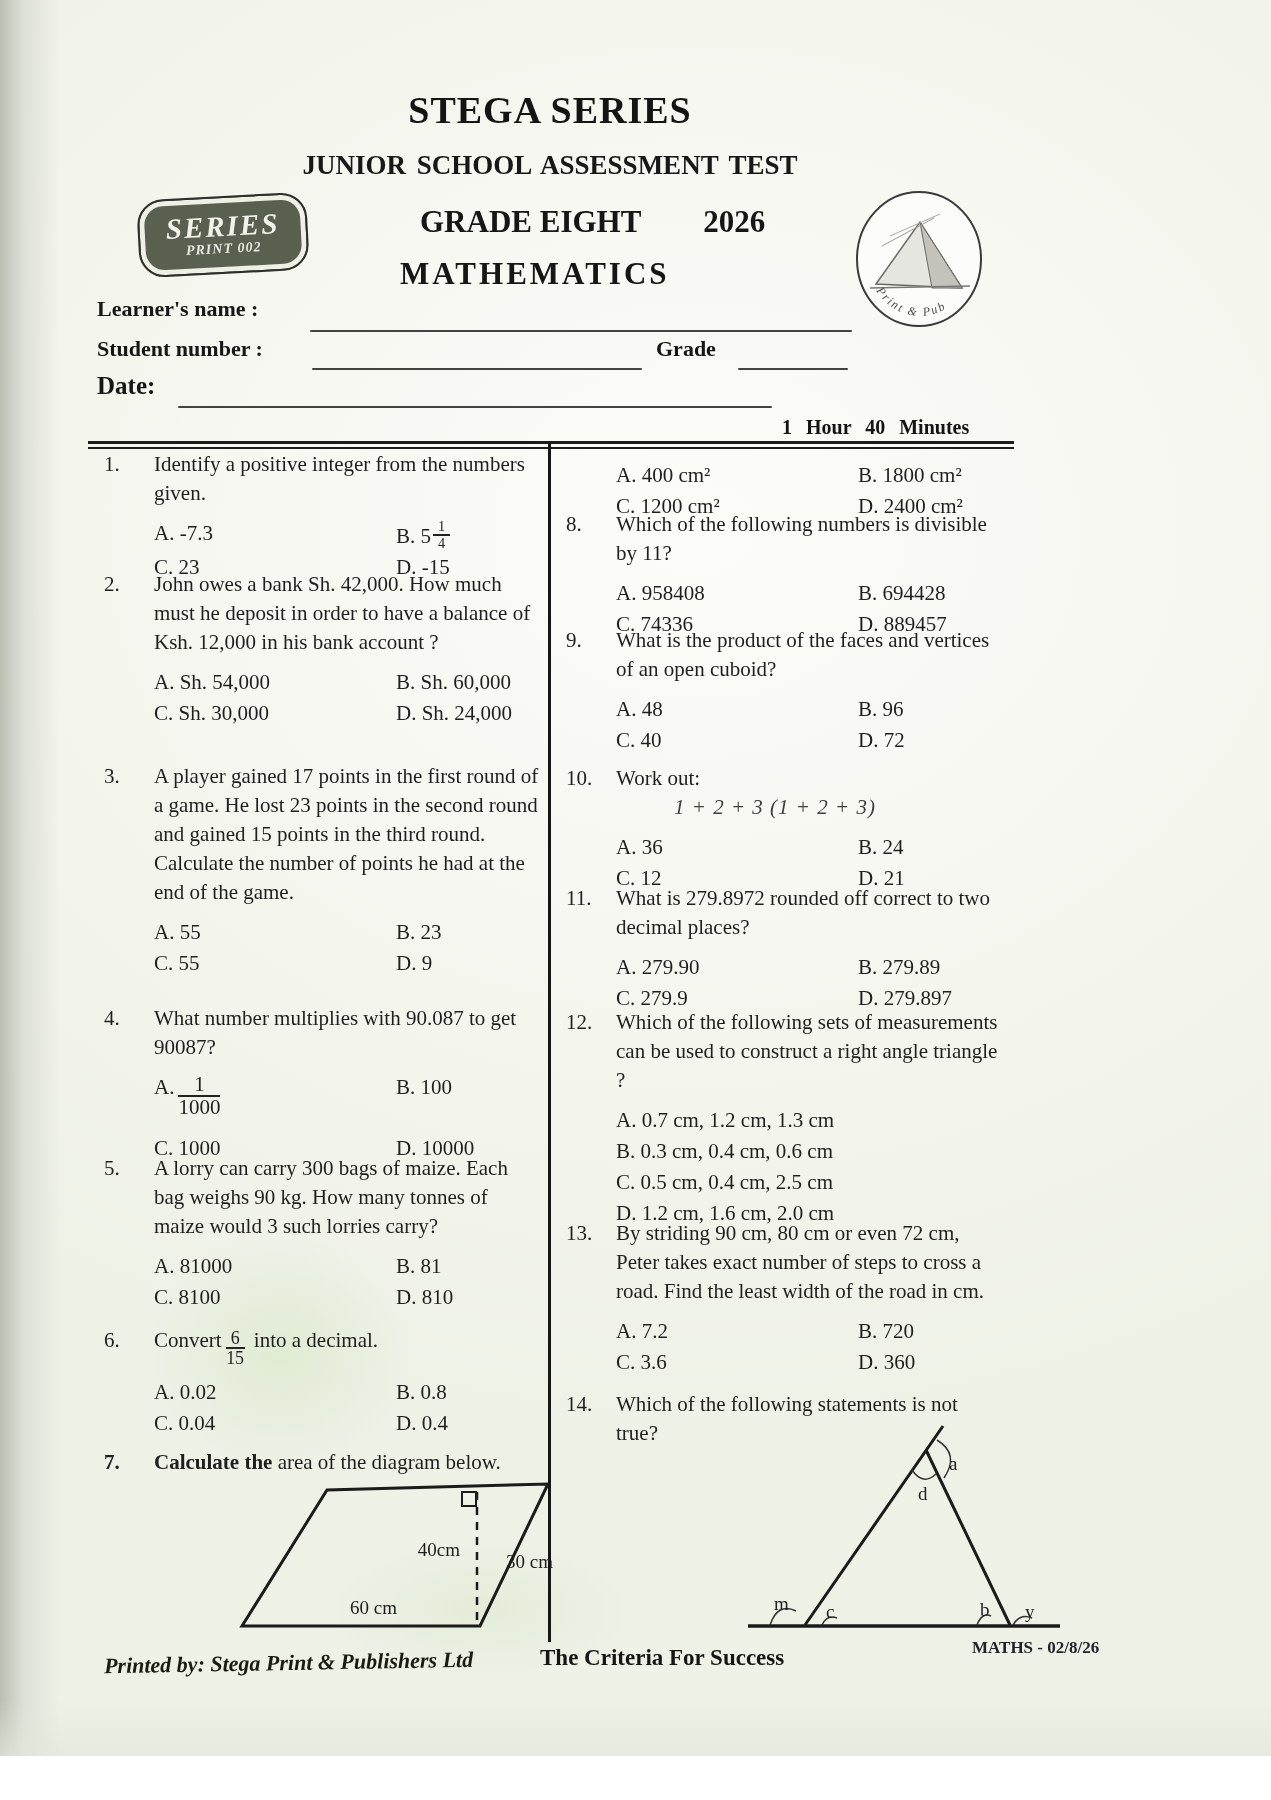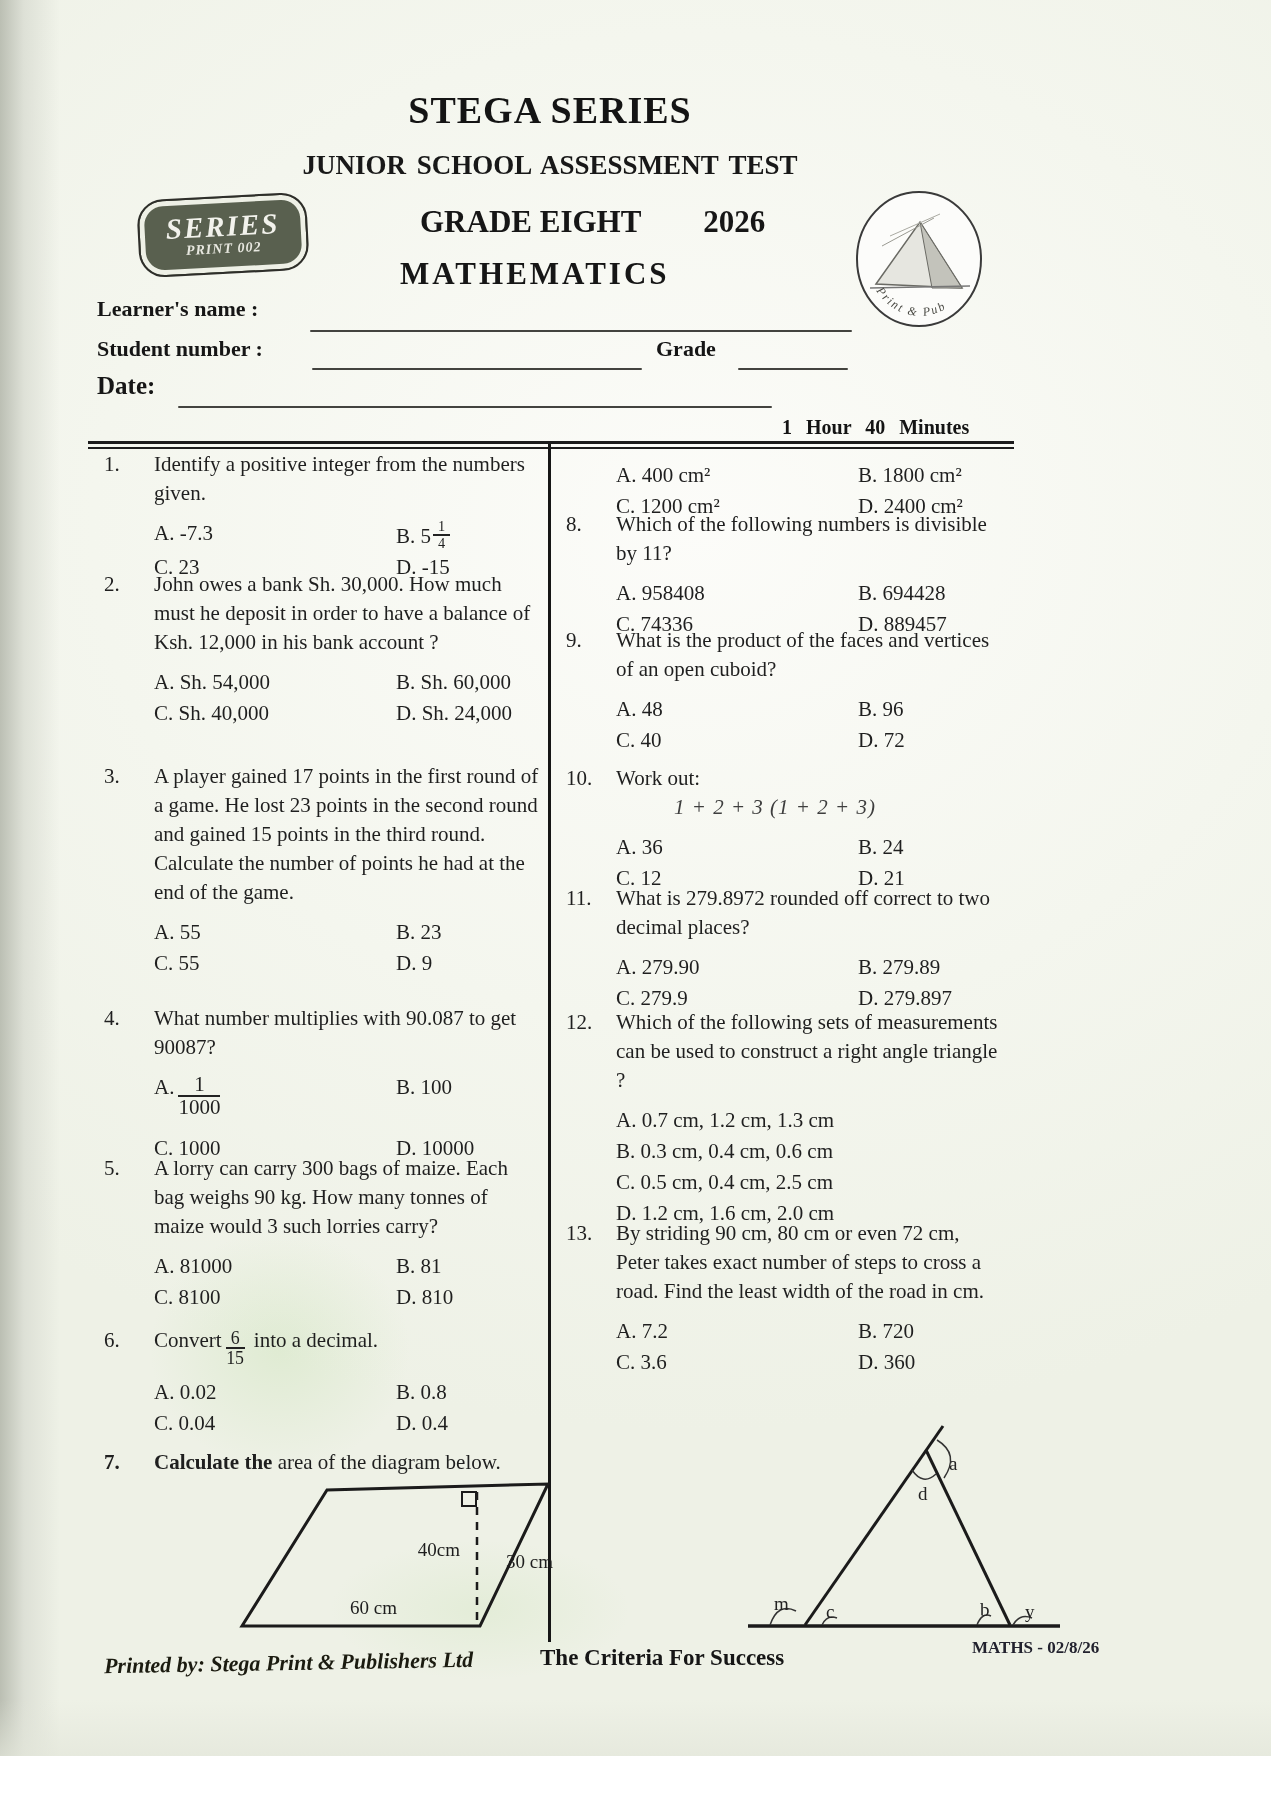--- a/index.html
+++ b/index.html
@@ -115,25 +115,25 @@
         <span class="opt"><span>B. 5</span><span class="frac sm"><span class="fn">1</span><span class="fd">4</span></span></span>
         <span class="opt">C. 23</span>
         <span class="opt">D. -15</span>
       </div>
     </div>
   </div>
 
   <div class="q" style="left:90px;top:570px">
     <span class="qn">2.</span>
     <div class="qb">
-      <div>John owes a bank Sh. 30,000. How much must he deposit in order to have a balance of Ksh. 12,000 in his bank account ?</div>
+      <div>John owes a bank Sh. 42,000. How much must he deposit in order to have a balance of Ksh. 12,000 in his bank account ?</div>
       <div class="opts">
         <span class="opt">A. Sh. 54,000</span>
         <span class="opt">B. Sh. 60,000</span>
-        <span class="opt">C. Sh. 40,000</span>
+        <span class="opt">C. Sh. 30,000</span>
         <span class="opt">D. Sh. 24,000</span>
       </div>
     </div>
   </div>
 
   <div class="q" style="left:90px;top:762px">
     <span class="qn">3.</span>
     <div class="qb">
       <div>A player gained 17 points in the first round of a game. He lost 23 points in the second round and gained 15 points in the third round. Calculate the number of points he had at the end of the game.</div>
       <div class="opts">
@@ -284,20 +284,26 @@
       <div>By striding 90 cm, 80 cm or even 72 cm, Peter takes exact number of steps to cross a road. Find the least width of the road in cm.</div>
       <div class="opts">
         <span class="opt">A. 7.2</span>
         <span class="opt">B. 720</span>
         <span class="opt">C. 3.6</span>
         <span class="opt">D. 360</span>
       </div>
     </div>
   </div>
 
+  <div class="q" style="left:552px;top:1390px">
+    <span class="qn">14.</span>
+    <div class="qb">
+      <div>Which of the following statements is not true?</div>
+    </div>
+  </div>
 
   <svg class="abs" style="left:730px;top:1418px" width="350" height="220" viewBox="0 0 350 220">
     <line x1="18" y1="208" x2="330" y2="208" stroke="#1b1b1b" stroke-width="3.5"></line>
     <line x1="75" y1="207" x2="213" y2="8" stroke="#1b1b1b" stroke-width="3"></line>
     <line x1="196" y1="32" x2="280" y2="207" stroke="#1b1b1b" stroke-width="3"></line>
     <path d="M207,22 Q230,36 214,60" fill="none" stroke="#333" stroke-width="1.5"></path>
     <path d="M182,52 Q193,68 206,56" fill="none" stroke="#333" stroke-width="1.5"></path>
     <path d="M40,207 Q48,184 66,193" fill="none" stroke="#333" stroke-width="1.5"></path>
     <path d="M92,207 Q97,196 107,200" fill="none" stroke="#333" stroke-width="1.5"></path>
     <path d="M247,207 Q252,194 261,198" fill="none" stroke="#333" stroke-width="1.5"></path>

